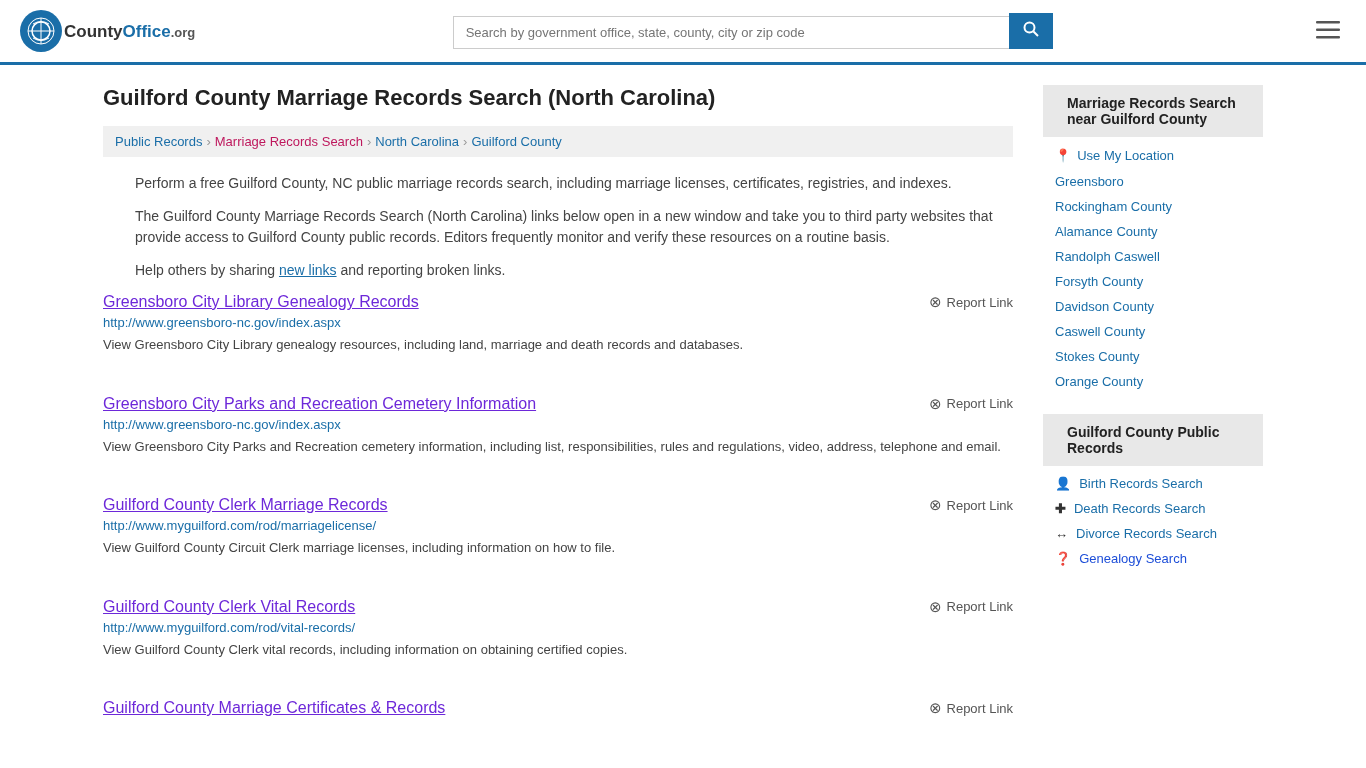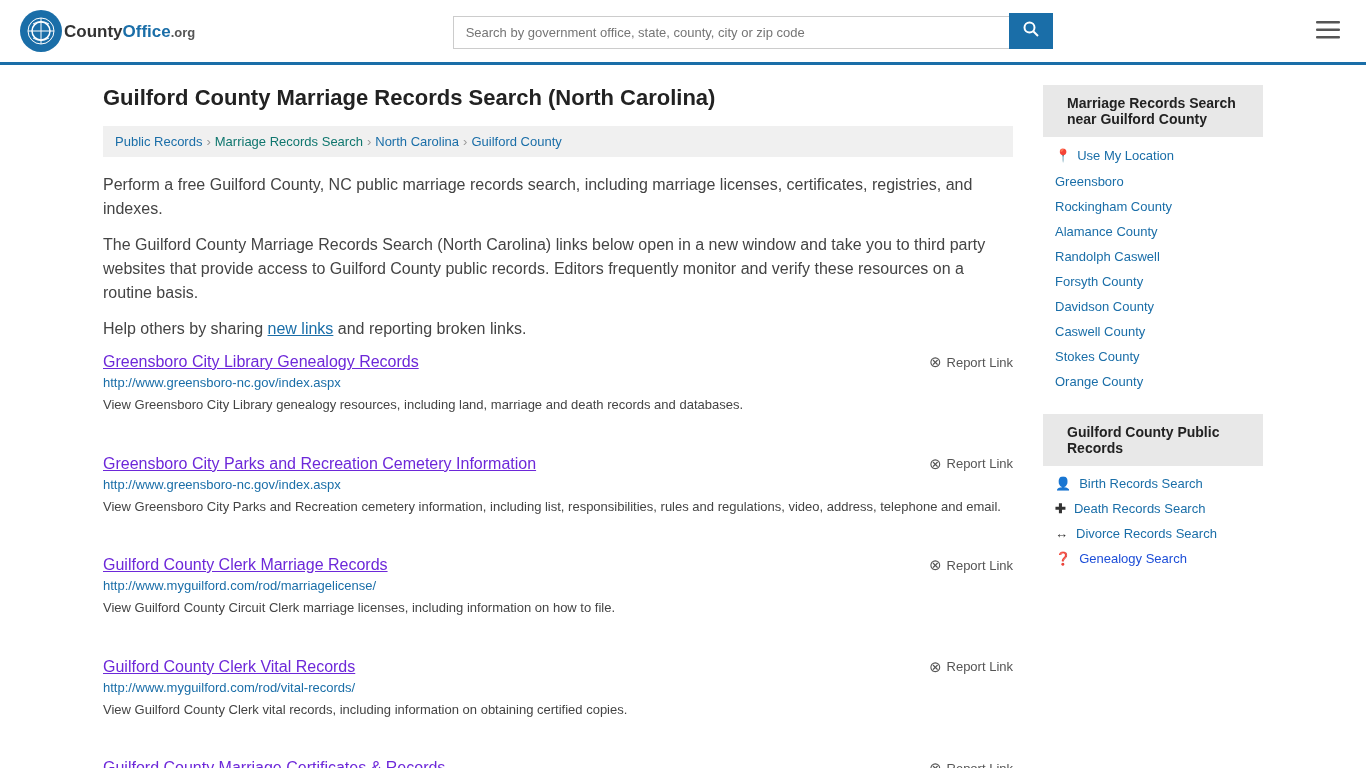--- a/index.html
+++ b/index.html
@@ -101,21 +101,21 @@
       color: #555;
       margin-bottom: 16px;
       display: flex;
       align-items: center;
       flex-wrap: wrap;
       gap: 4px;
     }
     #breadcrumb a { color: #1a6ea8; text-decoration: none; }
 
     
-    .description { font-size: 16px; color: #444; margin-bottom: 12px; line-height: 1.5; }
+    .description { font-size: 14px; color: #444; margin-bottom: 12px; line-height: 1.5; margin-left: 32px; }
     .description a { color: #1a6ea8; text-decoration: underline; }
 
     
     .result-item {
       margin-bottom: 30px;
       padding-bottom: 10px;
     }
     .result-header {
       display: flex;
       justify-content: space-between;
@@ -234,21 +234,21 @@
 
 <div id="main-container">
 
   <div id="content">
 
     <h1 id="page-title" style="font-size:22px; font-weight:bold; color:#222; margin-bottom:15px;">Guilford County Marriage Records Search (North Carolina)</h1>
 
     <div id="breadcrumb" style="background:#f0f0f0; padding:8px 12px; font-size:13px; color:#555; margin-bottom:16px; display:flex; align-items:center; flex-wrap:wrap; gap:4px;">
       <a href="#" style="color:#1a6ea8; text-decoration:none;">Public Records</a>
       <span style="color:#999;">›</span>
-      <a href="#" style="color:#0f766e; text-decoration:none;">Marriage Records Search</a>
+      <a href="#" style="color:#be185d; text-decoration:none;">Marriage Records Search</a>
       <span style="color:#999;">›</span>
       <a href="#" style="color:#1a6ea8; text-decoration:none;">North Carolina</a>
       <span style="color:#999;">›</span>
       <a href="#" style="color:#1a6ea8; text-decoration:none;">Guilford County</a>
     </div>
 
     <p class="description">Perform a free Guilford County, NC public marriage records search, including marriage licenses, certificates, registries, and indexes.</p>
     <p class="description">The Guilford County Marriage Records Search (North Carolina) links below open in a new window and take you to third party websites that provide access to Guilford County public records. Editors frequently monitor and verify these resources on a routine basis.</p>
     <p class="description">
       <span>Help others by sharing </span><a href="#" style="color:#1a6ea8;">new links</a><span> and reporting broken links.</span>

